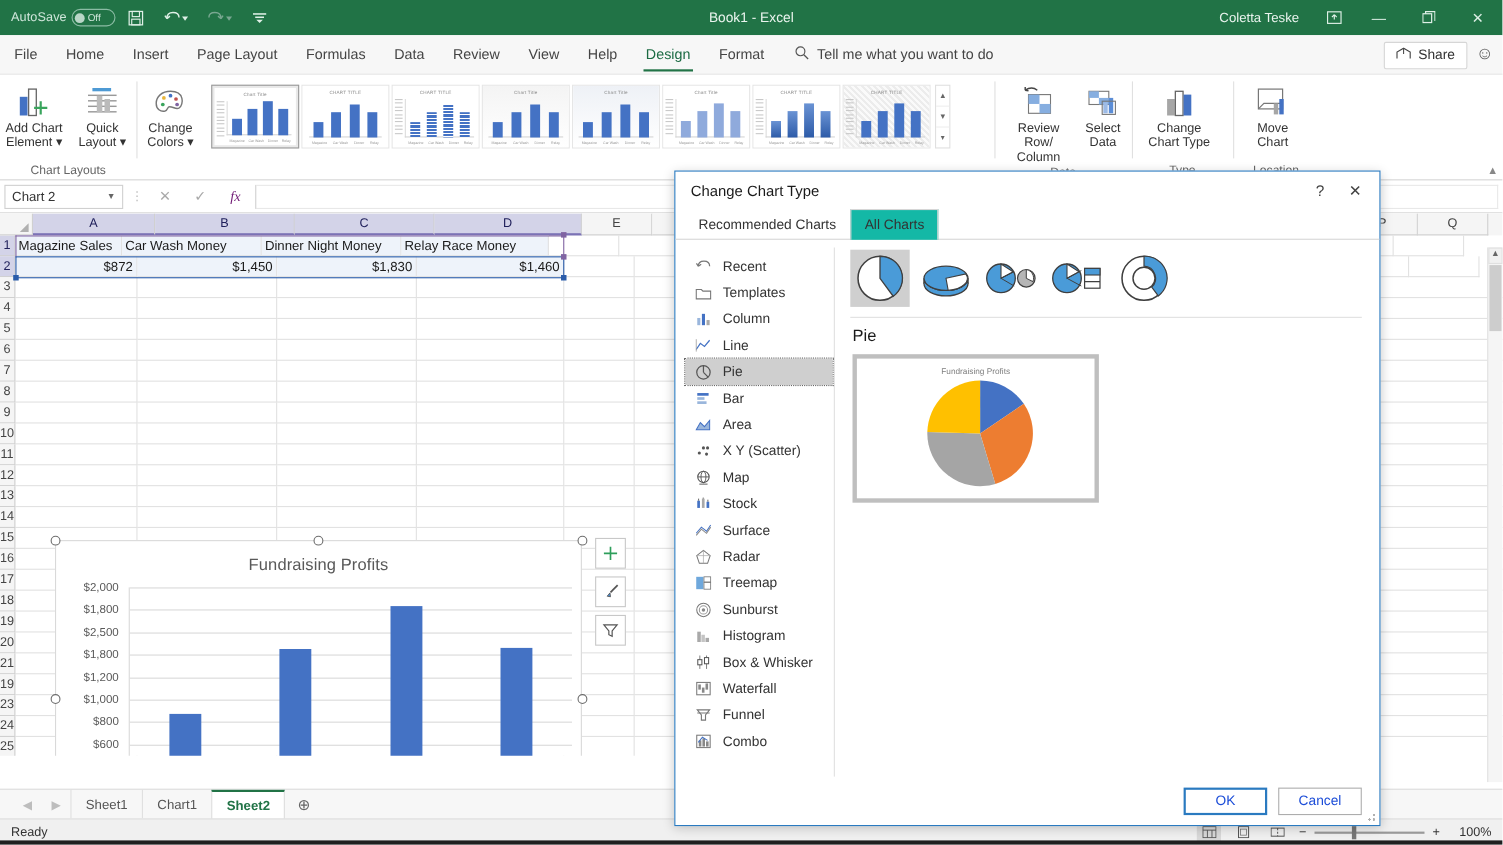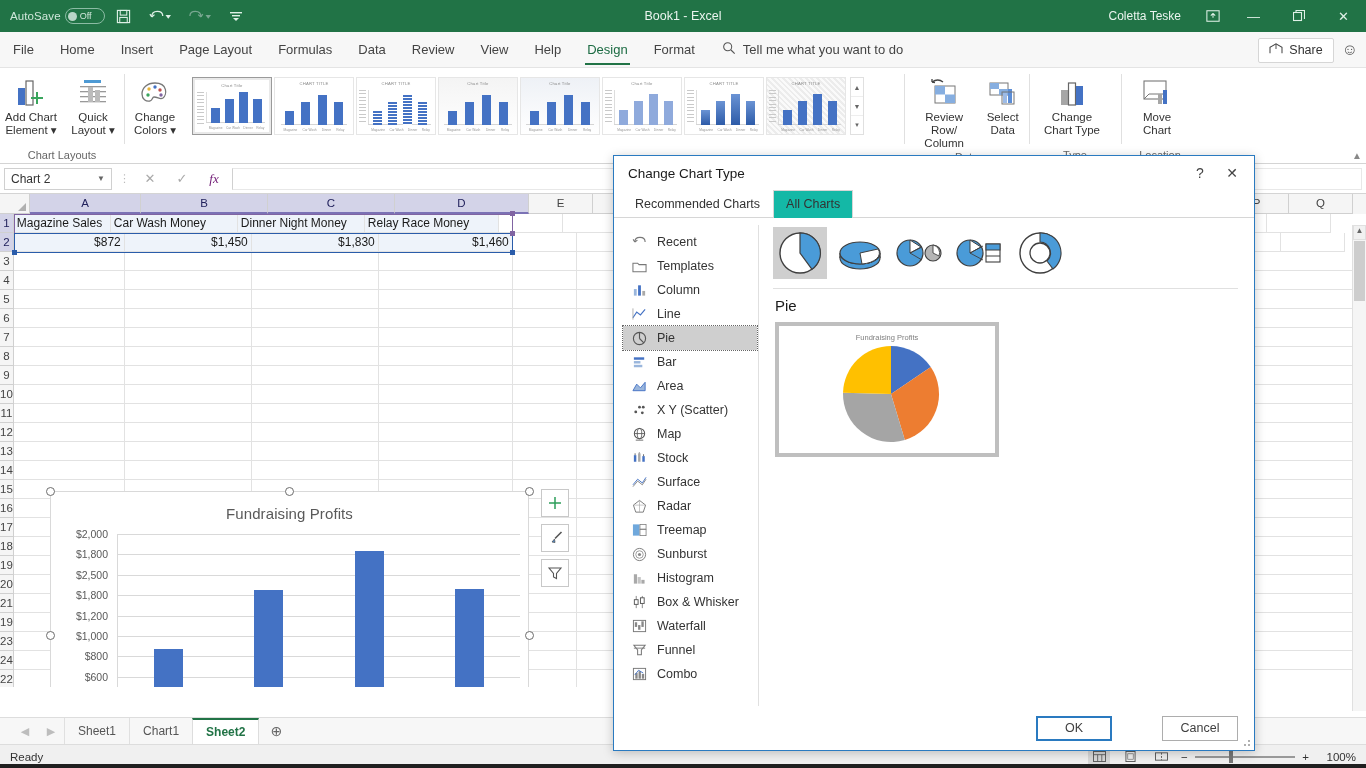--- a/index.html
+++ b/index.html
@@ -286,23 +286,23 @@
     margin-left: 2px; position: relative;
   }
   .pv-title {
     text-align: center; font-size: 7.5px; color: #7f7f7f; padding-top: 7px;
   }
   .dlg-footer {
     height: 44px; display: flex; align-items: center; justify-content: flex-end;
     gap: 10px; padding-right: 16px; position: relative;
   }
   .dbtn {
-    width: 76px; height: 25px; font-size: 12.5px; color: #404040;
+    width: 76px; height: 25px; font-size: 12.5px; color: #1d4ed8;
     background: #fff; border: 1px solid #adadad;
-    display: flex; align-items: center; justify-content: center; margin-left: 40px;
+    display: flex; align-items: center; justify-content: center;
   }
   .dbtn.primary { border: 2px solid #2a7ac0; }
   .dlg-grip {
     position: absolute; right: 3px; bottom: 3px; width: 10px; height: 10px;
     background:
       radial-gradient(circle at 8px 8px, #b0b0b0 1px, transparent 1.2px),
       radial-gradient(circle at 4px 8px, #b0b0b0 1px, transparent 1.2px),
       radial-gradient(circle at 8px 4px, #b0b0b0 1px, transparent 1.2px);
   }
 
@@ -825,21 +825,21 @@
       <div class="rh">15</div>
       <div class="rh">16</div>
       <div class="rh">17</div>
       <div class="rh">18</div>
       <div class="rh">19</div>
       <div class="rh">20</div>
       <div class="rh">21</div>
       <div class="rh">19</div>
       <div class="rh">23</div>
       <div class="rh">24</div>
-      <div class="rh">22</div>
+      <div class="rh">25</div>
     </div>
 
     <div class="cellsarea">
       <div class="crow">
         <div class="cell sel" style="width:97px">Magazine Sales</div>
         <div class="cell sel" style="width:127px">Car Wash Money</div>
         <div class="cell sel" style="width:127px">Dinner Night Money</div>
         <div class="cell sel" style="width:134px">Relay Race Money</div>
         <div class="cell" style="width:64px"></div>
         <div class="cell" style="width:64px"></div>

